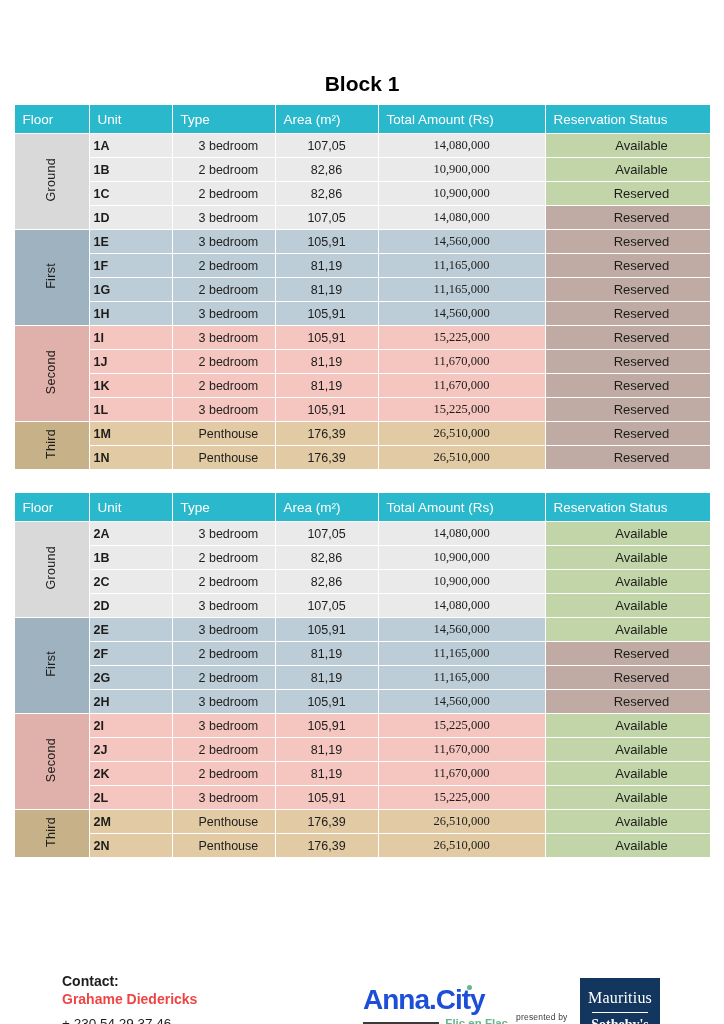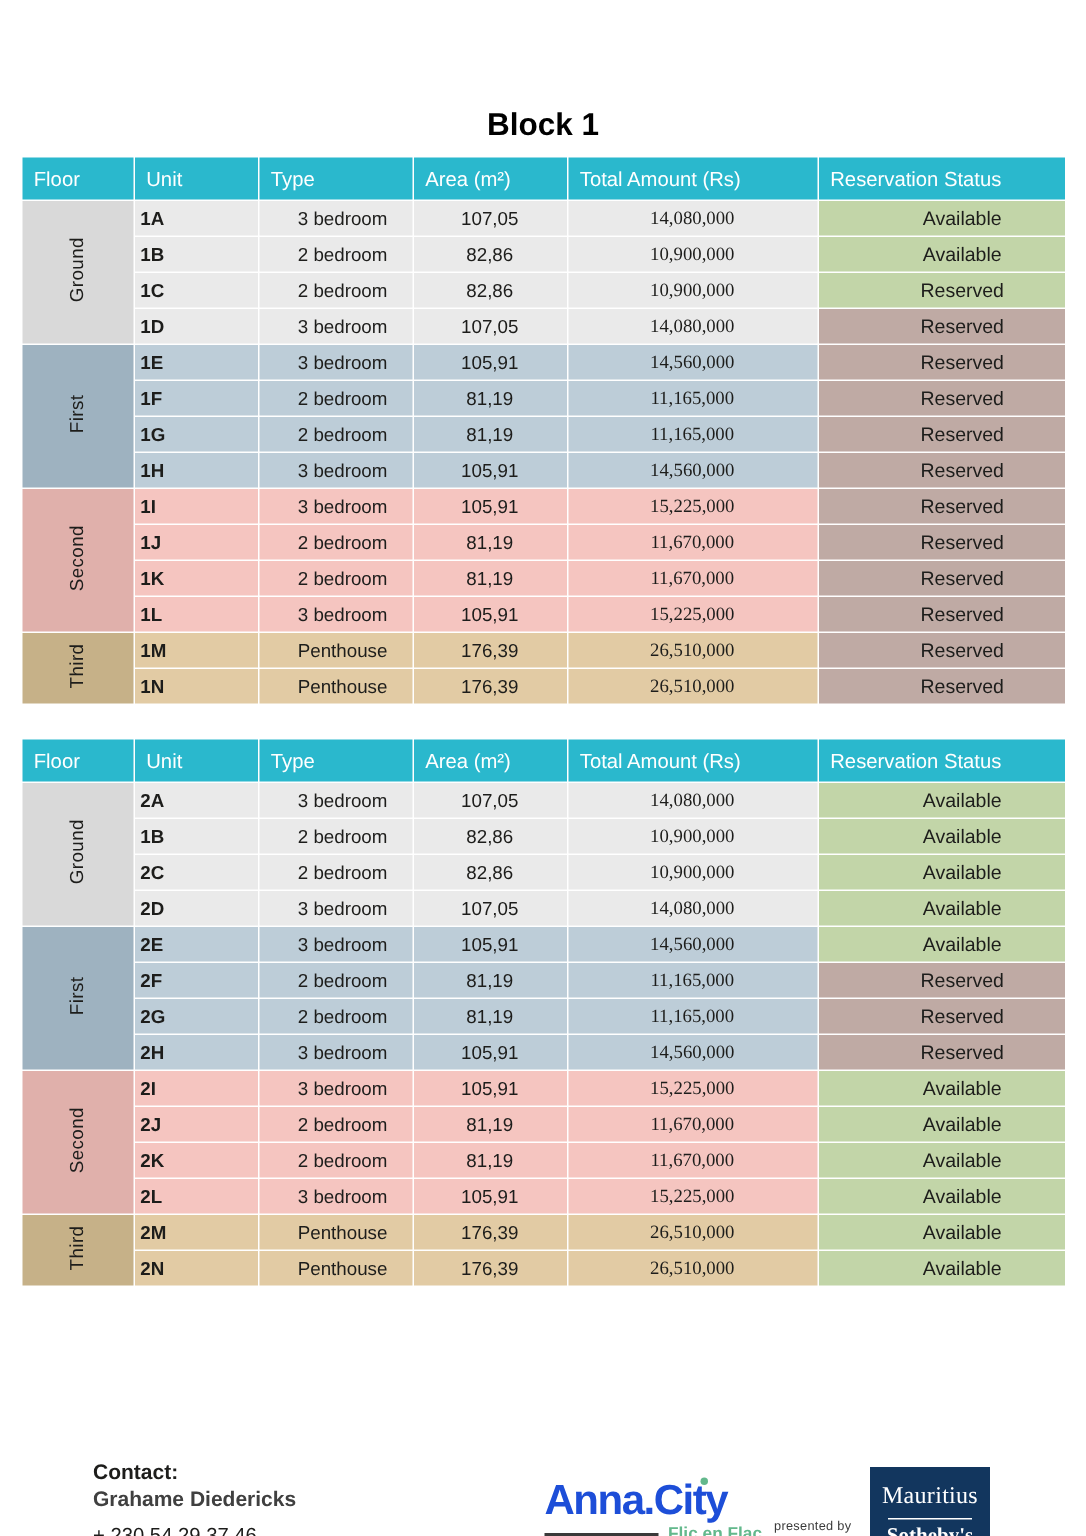--- a/index.html
+++ b/index.html
@@ -134,21 +134,21 @@
   }
   .contact-label {
     font-size: 14px;
     font-weight: bold;
     color: #1d1d1b;
     display: block;
   }
   .contact-name {
     font-size: 14px;
     font-weight: bold;
-    color: #404040;
+    color: #ef4444;
     display: block;
   }
   .contact-phone, .contact-email {
     font-size: 13.5px;
     color: #1d1d1b;
     display: block;
   }
   .contact-phone { margin-top: 6px; }
 
   

